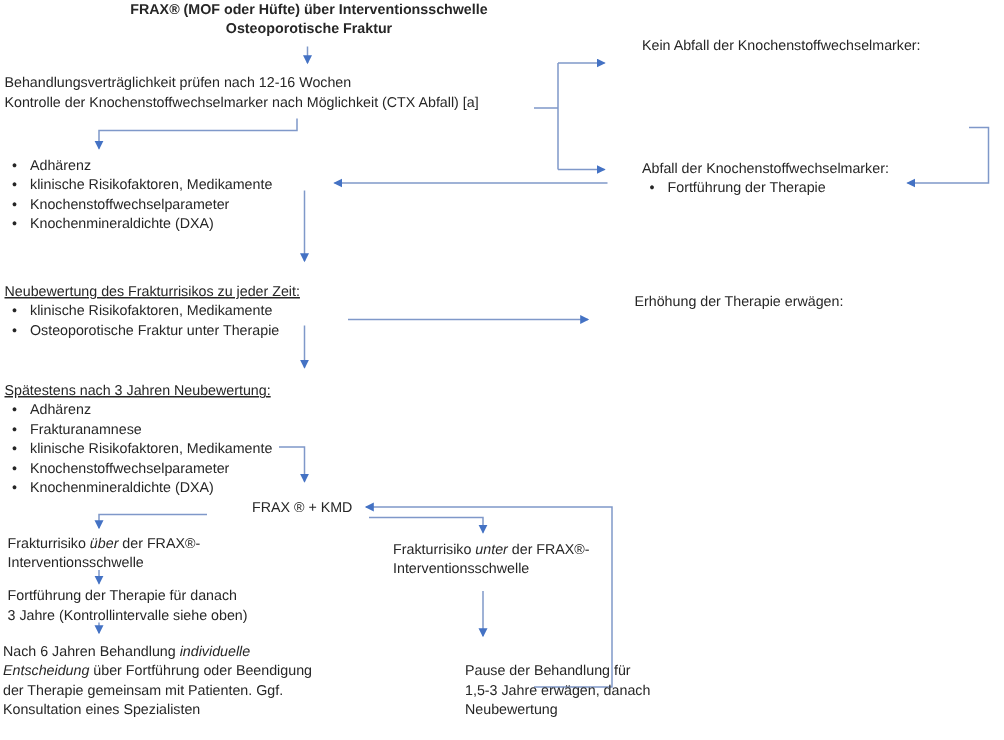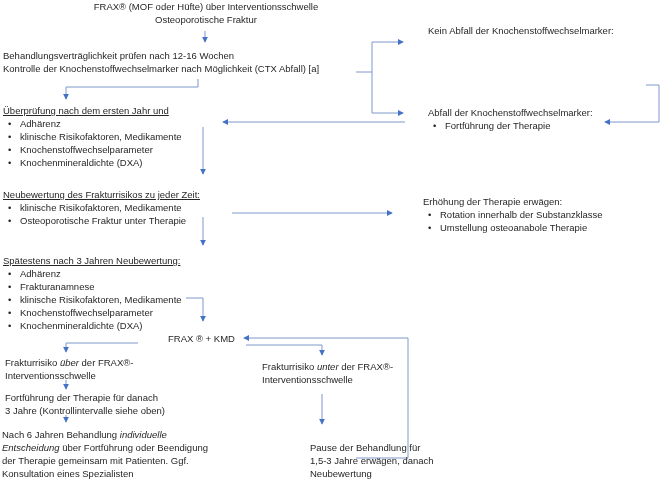--- a/index.html
+++ b/index.html
@@ -3,21 +3,21 @@
 <meta charset="utf-8">
 <style>
   html,body{margin:0;padding:0;}
   body{
     width:669px;height:493px;position:relative;overflow:hidden;
     background:#ffffff;color:#262626;
     font-family:"Liberation Sans",sans-serif;
     font-size:9.5px;line-height:13px;
   }
   .blk{position:absolute;}
-  .bold{font-weight:400;}
+  .bold{font-weight:700;}
   .und{text-decoration:underline;}
   .ital{font-style:italic;text-align:right;}
   ul.bullets{margin:0;padding:0;list-style:none;}
   ul.bullets li{position:relative;padding-left:17px;}
   ul.bullets li::before{content:"\2022";position:absolute;left:5px;top:0;}
   #connectors{position:absolute;left:0;top:0;width:669px;height:493px;pointer-events:none;}
   .ctr{text-align:center;}
 </style>
 </head>
 <body>
@@ -62,43 +62,38 @@
 </div>
 
 <div class="blk" style="left:428px;top:106px;width:228px;">
   <div>Abfall der Knochenstoffwechselmarker:</div>
   <ul class="bullets">
       <li>Fortführung der Therapie</li>
     </ul>
 </div>
 
 <div class="blk" style="left:3px;top:104px;width:210px;">
-  <div class="und">Überprüfung nach dem ersten Jahr und</div>
   <ul class="bullets">
       <li>Adhärenz</li>
       <li>klinische Risikofaktoren, Medikamente</li>
       <li>Knochenstoffwechselparameter</li>
       <li>Knochenmineraldichte (DXA)</li>
     </ul>
 </div>
 
 <div class="blk" style="left:3px;top:188px;width:230px;">
   <div class="und">Neubewertung des Frakturrisikos zu jeder Zeit:</div>
   <ul class="bullets">
       <li>klinische Risikofaktoren, Medikamente</li>
       <li>Osteoporotische Fraktur unter Therapie</li>
     </ul>
 </div>
 
 <div class="blk" style="left:423px;top:195px;width:235px;">
   <div>Erhöhung der Therapie erwägen:</div>
-  <ul class="bullets">
-      <li>Rotation innerhalb der Substanzklasse</li>
-      <li>Umstellung osteoanabole Therapie</li>
-    </ul>
 </div>
 
 <div class="blk" style="left:3px;top:254px;width:210px;">
   <div class="und">Spätestens nach 3 Jahren Neubewertung:</div>
   <ul class="bullets">
       <li>Adhärenz</li>
       <li>Frakturanamnese</li>
       <li>klinische Risikofaktoren, Medikamente</li>
       <li>Knochenstoffwechselparameter</li>
       <li>Knochenmineraldichte (DXA)</li>

